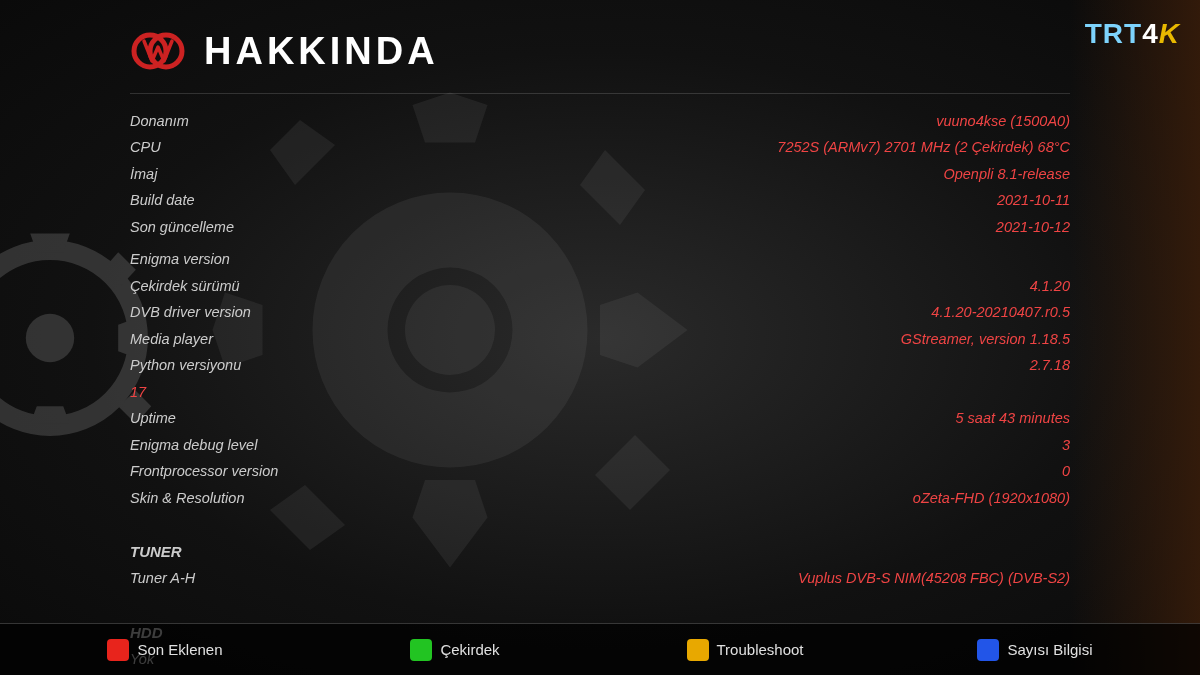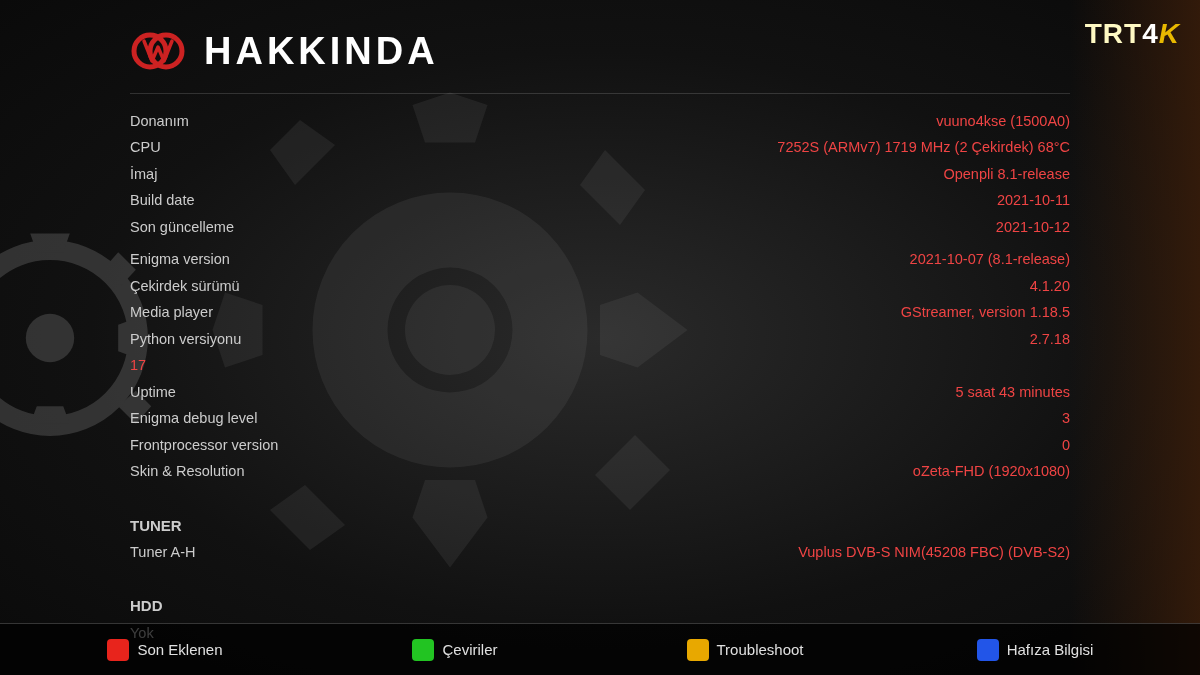--- a/index.html
+++ b/index.html
@@ -59,21 +59,21 @@
       position: absolute;
       top: 18px;
       right: 20px;
       z-index: 10;
       font-size: 28px;
       font-weight: 900;
       letter-spacing: 1px;
       color: #fff;
     }
     .trt-logo .trt {
-      color: #fef9c3;
+      color: #7dd3fc;
     }
     .trt-logo .four {
       color: #fff;
     }
     .trt-logo .k {
       color: #e8b800;
       font-style: italic;
     }
 
     
@@ -119,20 +119,21 @@
       padding: 4px 0;
     }
 
     .info-row {
       display: flex;
       justify-content: space-between;
       align-items: flex-start;
       padding: 2px 0;
       font-size: 14.5px;
       line-height: 1.55;
+      font-style: italic;
     }
 
     .info-row.section-header {
       margin-top: 21px;
       font-size: 15px;
       font-weight: bold;
       color: #ccc;
     }
 
     .info-row .label {
@@ -248,42 +249,45 @@
     <div class="header-title">HAKKINDA</div>
   </div>
 
   <div class="info-table" id="info-container">
   <div class="info-row">
         <span class="label">Donanım</span>
         <span class="value">vuuno4kse (1500A0)</span>
       </div>
       <div class="info-row">
         <span class="label">CPU</span>
-        <span class="value">7252S (ARMv7) 1719 MHz (2 Çekirdek) 68°C</span>
+        <span class="value">7252S (ARMv7) 2701 MHz (2 Çekirdek) 68°C</span>
       </div>
       <div class="info-row">
         <span class="label">İmaj</span>
         <span class="value">Openpli 8.1-release</span>
       </div>
       <div class="info-row">
         <span class="label">Build date</span>
         <span class="value">2021-10-11</span>
       </div>
       <div class="info-row">
         <span class="label">Son güncelleme</span>
         <span class="value">2021-10-12</span>
       </div>
       <div class="section-gap"></div>
       <div class="info-row">
         <span class="label">Enigma version</span>
-        <span class="value">2021-10-07 (8.1-release)</span>
       </div>
       <div class="info-row">
         <span class="label">Çekirdek sürümü</span>
         <span class="value">4.1.20</span>
+      </div>
+      <div class="info-row">
+        <span class="label">DVB driver version</span>
+        <span class="value">4.1.20-20210407.r0.5</span>
       </div>
       <div class="info-row">
         <span class="label">Media player</span>
         <span class="value">GStreamer, version 1.18.5</span>
       </div>
       <div class="info-row">
         <span class="label">Python versiyonu</span>
         <span class="value">2.7.18</span>
       </div>
       <div class="info-row">
@@ -329,23 +333,23 @@
 
 </div>
 
 <div class="bottom-bar" id="bottom-bar">
 <div class="bottom-btn">
       <div class="btn-dot red"></div>
       <span>Son Eklenen</span>
     </div>
     <div class="bottom-btn">
       <div class="btn-dot green"></div>
-      <span>Çeviriler</span>
+      <span>Çekirdek</span>
     </div>
     <div class="bottom-btn">
       <div class="btn-dot yellow"></div>
       <span>Troubleshoot</span>
     </div>
     <div class="bottom-btn">
       <div class="btn-dot blue"></div>
-      <span>Hafıza Bilgisi</span>
+      <span>Sayısı Bilgisi</span>
     </div>
   </div>
 
 </body></html>

